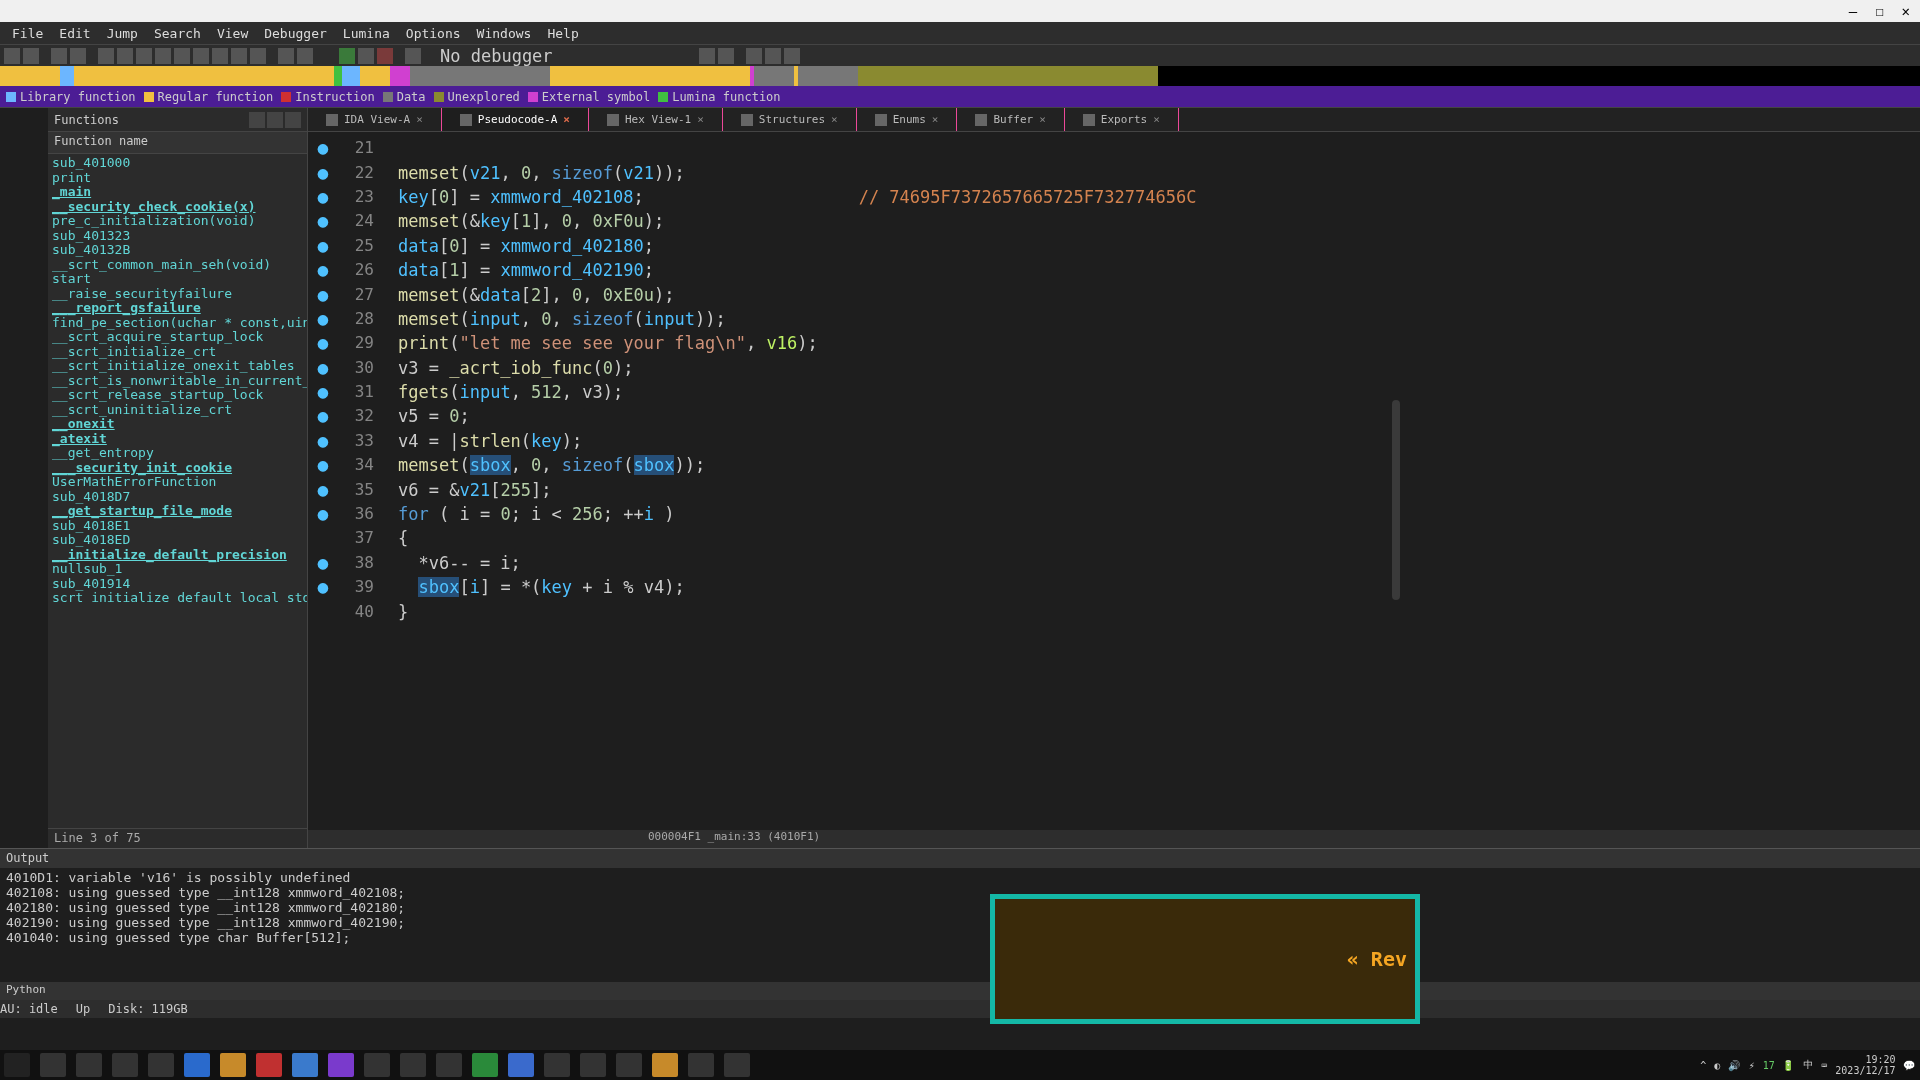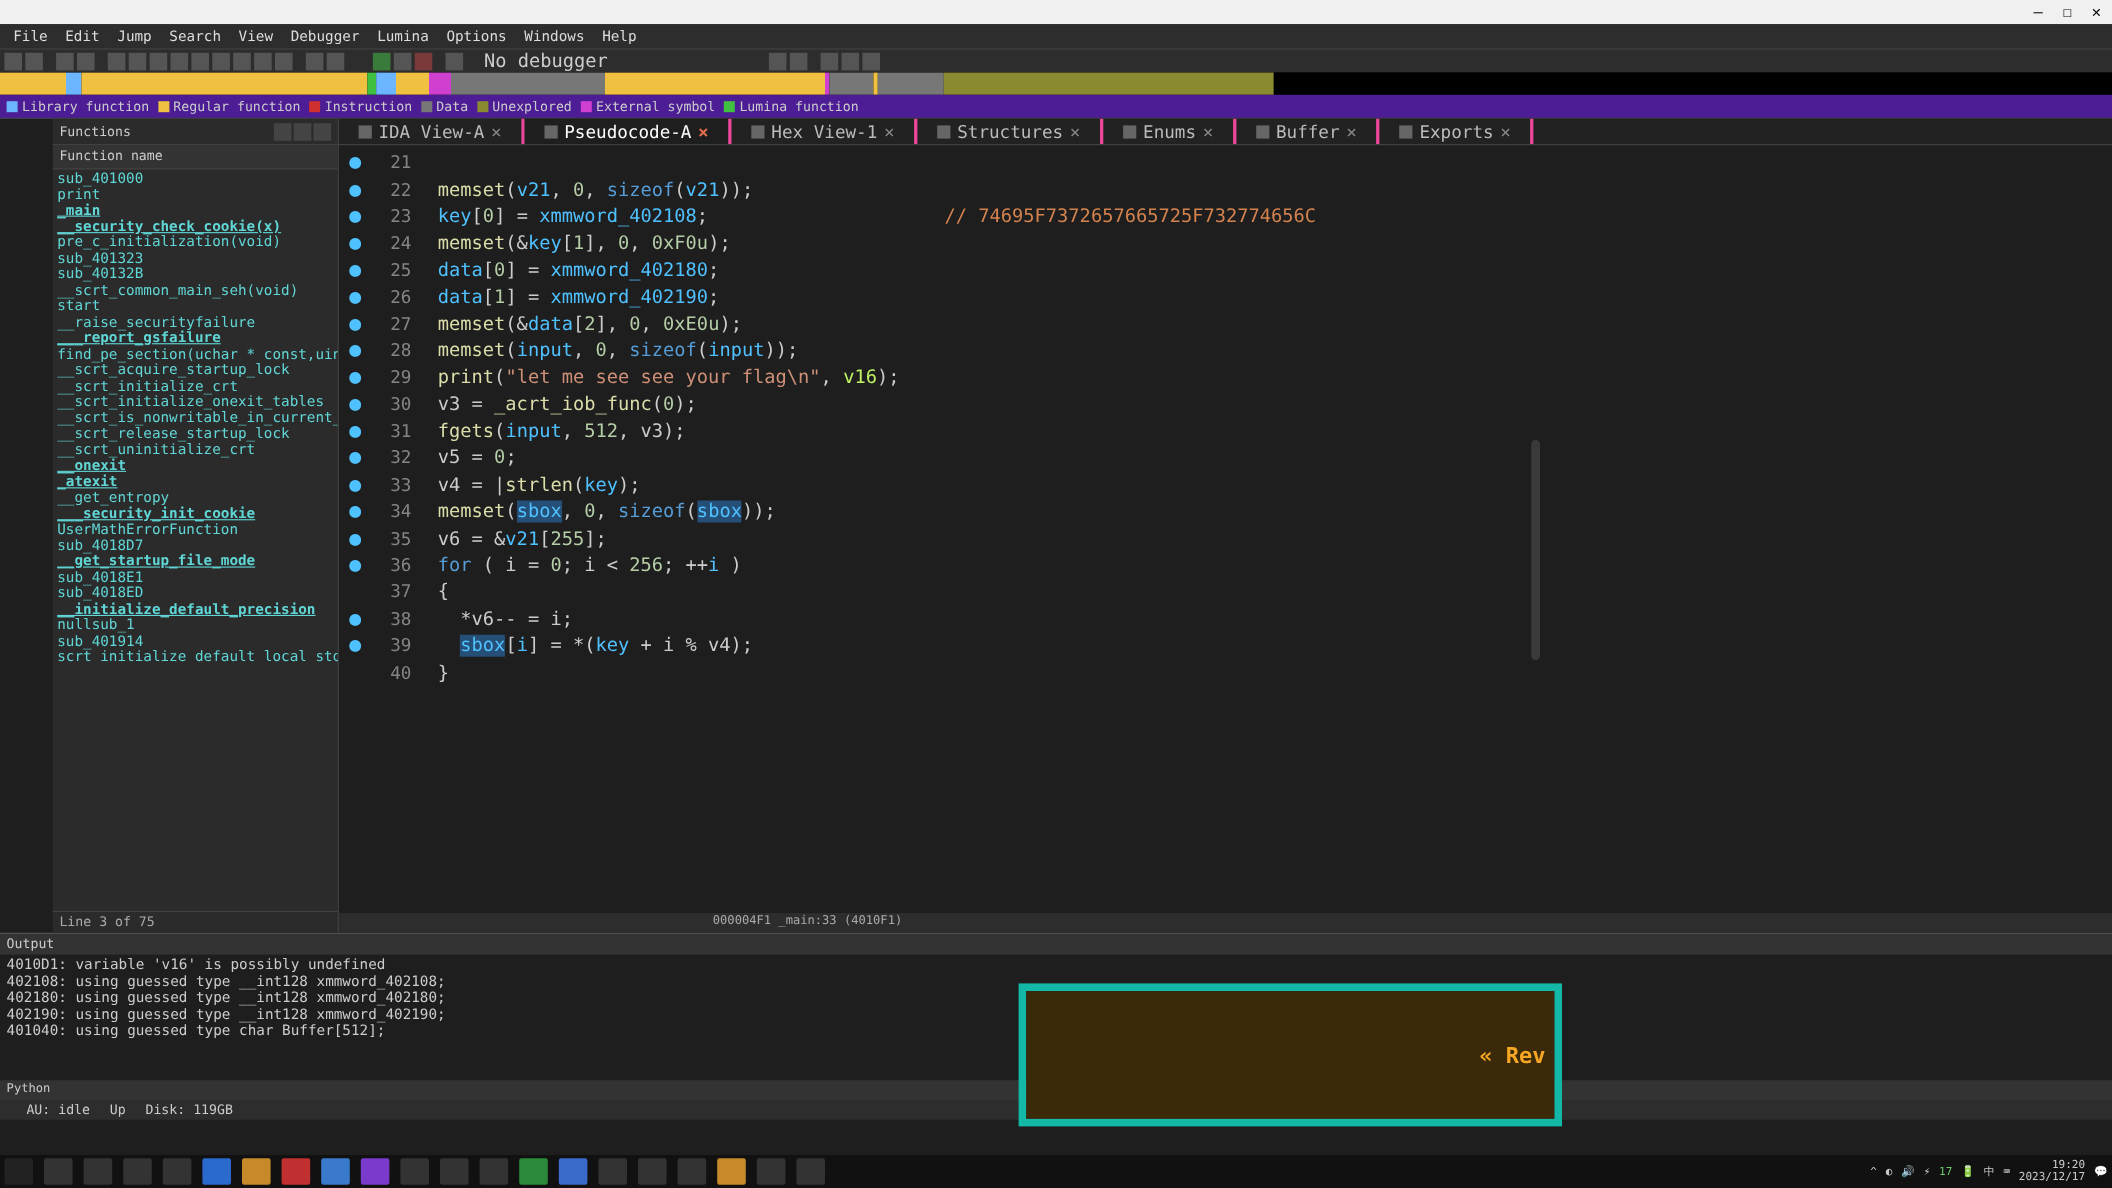--- a/index.html
+++ b/index.html
@@ -23,21 +23,21 @@
 .side-head { height: 24px; display: flex; align-items: center; padding: 0 6px; border-bottom: 1px solid #444; }
 .side-head span:first-child { flex: 1; }
 .side-head .hb { width: 16px; height: 16px; background: #444; margin-left: 2px; }
 .side-sub { height: 22px; background: #333; padding: 2px 6px; border-bottom: 1px solid #444; font-size: 12px; }
 .fnlist { flex: 1; overflow: hidden; font-size: 13px; line-height: 14.5px; padding: 2px 0; }
 .fnlist div { padding: 0 4px; white-space: nowrap; color: #61d6d6; }
 .fnlist .bold { font-weight: bold; text-decoration: underline; }
 .side-foot { height: 20px; padding: 2px 6px; color: #aaa; font-size: 12px; border-top: 1px solid #444; }
 .editor { flex: 1; display: flex; flex-direction: column; background: #1e1e1e; }
 .tabstrip { height: 24px; display: flex; align-items: stretch; background: #222; border-bottom: 1px solid #444; }
-.tab { display: flex; align-items: center; gap: 6px; padding: 0 18px; font-size: 16px; border-right: 3px solid #ec4899; color: #bbb; text-align: right; }
+.tab { display: flex; align-items: center; gap: 6px; padding: 0 18px; font-size: 11px; border-right: 1px solid #ec4899; color: #bbb; text-align: right; }
 .tab.active { background: #1e1e1e; color: #fff; }
 .tab .tabicn { width: 12px; height: 12px; background: #666; }
 .tab .x { color: #888; }
 .tab .x.red { color: #e06c4c; font-weight: bold; }
 .code { flex: 1; overflow: hidden; padding: 4px 0; font-size: 17px; line-height: 24px; }
 .code .line { display: flex; align-items: center; height: 24.4px; }
 .code .bp { width: 30px; text-align: center; color: #4fc1ff; font-size: 18px; }
 .code .ln { width: 36px; text-align: right; color: #858585; margin-right: 24px; font-size: 16px; }
 .code .txt { white-space: pre; }
 .kw { color: #569cd6; }
@@ -45,26 +45,26 @@
 .id { color: #4fc1ff; }
 .idh { color: #4fc1ff; background: #264f78; }
 .num { color: #b5cea8; }
 .str { color: #ce9178; }
 .op { color: #ccc; }
 .cm { color: #d4834f; }
 .statusline { height: 18px; background: #2d2d2d; padding: 0 340px; font-size: 11px; color: #aaa; }
 .out-head { height: 20px; background: #333; padding: 2px 6px; border-top: 1px solid #555; font-size: 12px; }
 .output { height: 114px; background: #1e1e1e; padding: 2px 6px; font-size: 13px; line-height: 15px; overflow:hidden;}
 .python-head { height: 18px; background: #333; padding: 1px 6px; font-size: 11px; }
-.sbar { height: 18px; background: #2d2d2d; display: flex; align-items: center; padding: 0 24px; gap: 18px; font-size: 12px; }
+.sbar { height: 18px; background: #2d2d2d; display: flex; align-items: center; padding: 0 0; gap: 18px; font-size: 12px; }
 .taskbar { position: absolute; bottom: 0; left: 0; right: 0; height: 30px; background: #111; display: flex; align-items: center; padding: 0 4px; gap: 10px; }
 .taskbar .ticon { width: 26px; height: 24px; background: #333; border-radius: 2px; }
 .taskbar .tray { margin-left: auto; display: flex; align-items: center; gap: 8px; color: #ccc; font-size: 10px; }
 .taskbar .clock { text-align: right; line-height: 11px; }
-.popup { position: absolute; right: 500px; bottom: 56px; width: 494px; height: 130px; background: #151515; border: 7px solid #14b8a6; display:flex; flex-direction:column;}
+.popup { position: absolute; right: 500px; bottom: 56px; width: 430px; height: 130px; background: #151515; border: 5px solid #14b8a6; display:flex; flex-direction:column;}
 .popup-top { flex:1; background:#3a2a0a; display:flex; align-items:center; justify-content:flex-end; padding:0 8px;}
 .popup-top span { color:#f5a623; font-weight:bold; font-size:20px; }
 .popup-tabs { height: 34px; background: #000; display:flex; align-items:center; gap:0; }
 .popup-tabs span { padding: 8px 12px; color:#ddd; font-size:14px; font-weight:bold; }
 .scroller { position:absolute; right:520px; top:400px; width:8px; height:200px; background:#3a3a3a; border-radius:4px;}
 </style>
 </head>
 <body>
 
 <div class="titlebar">

